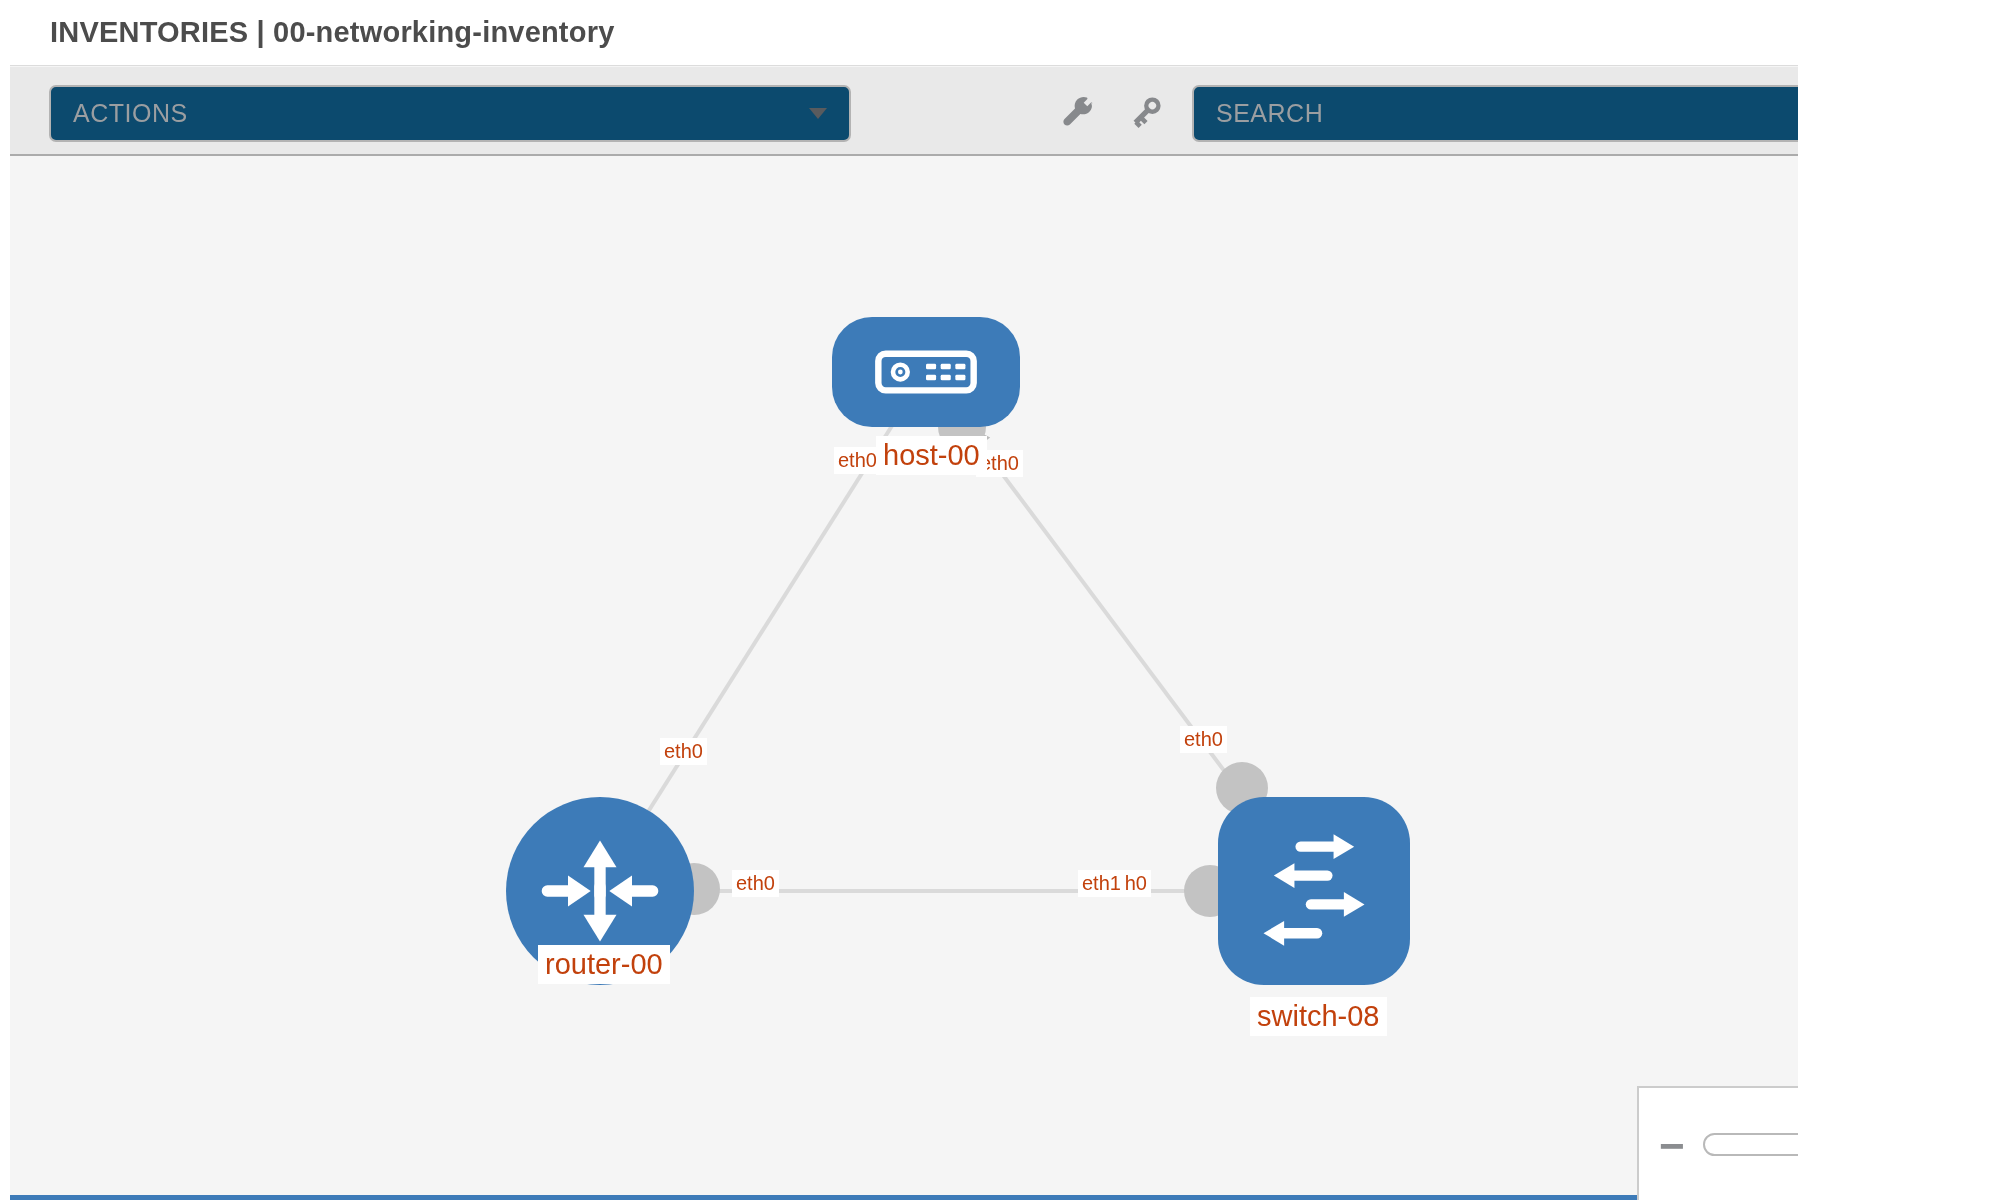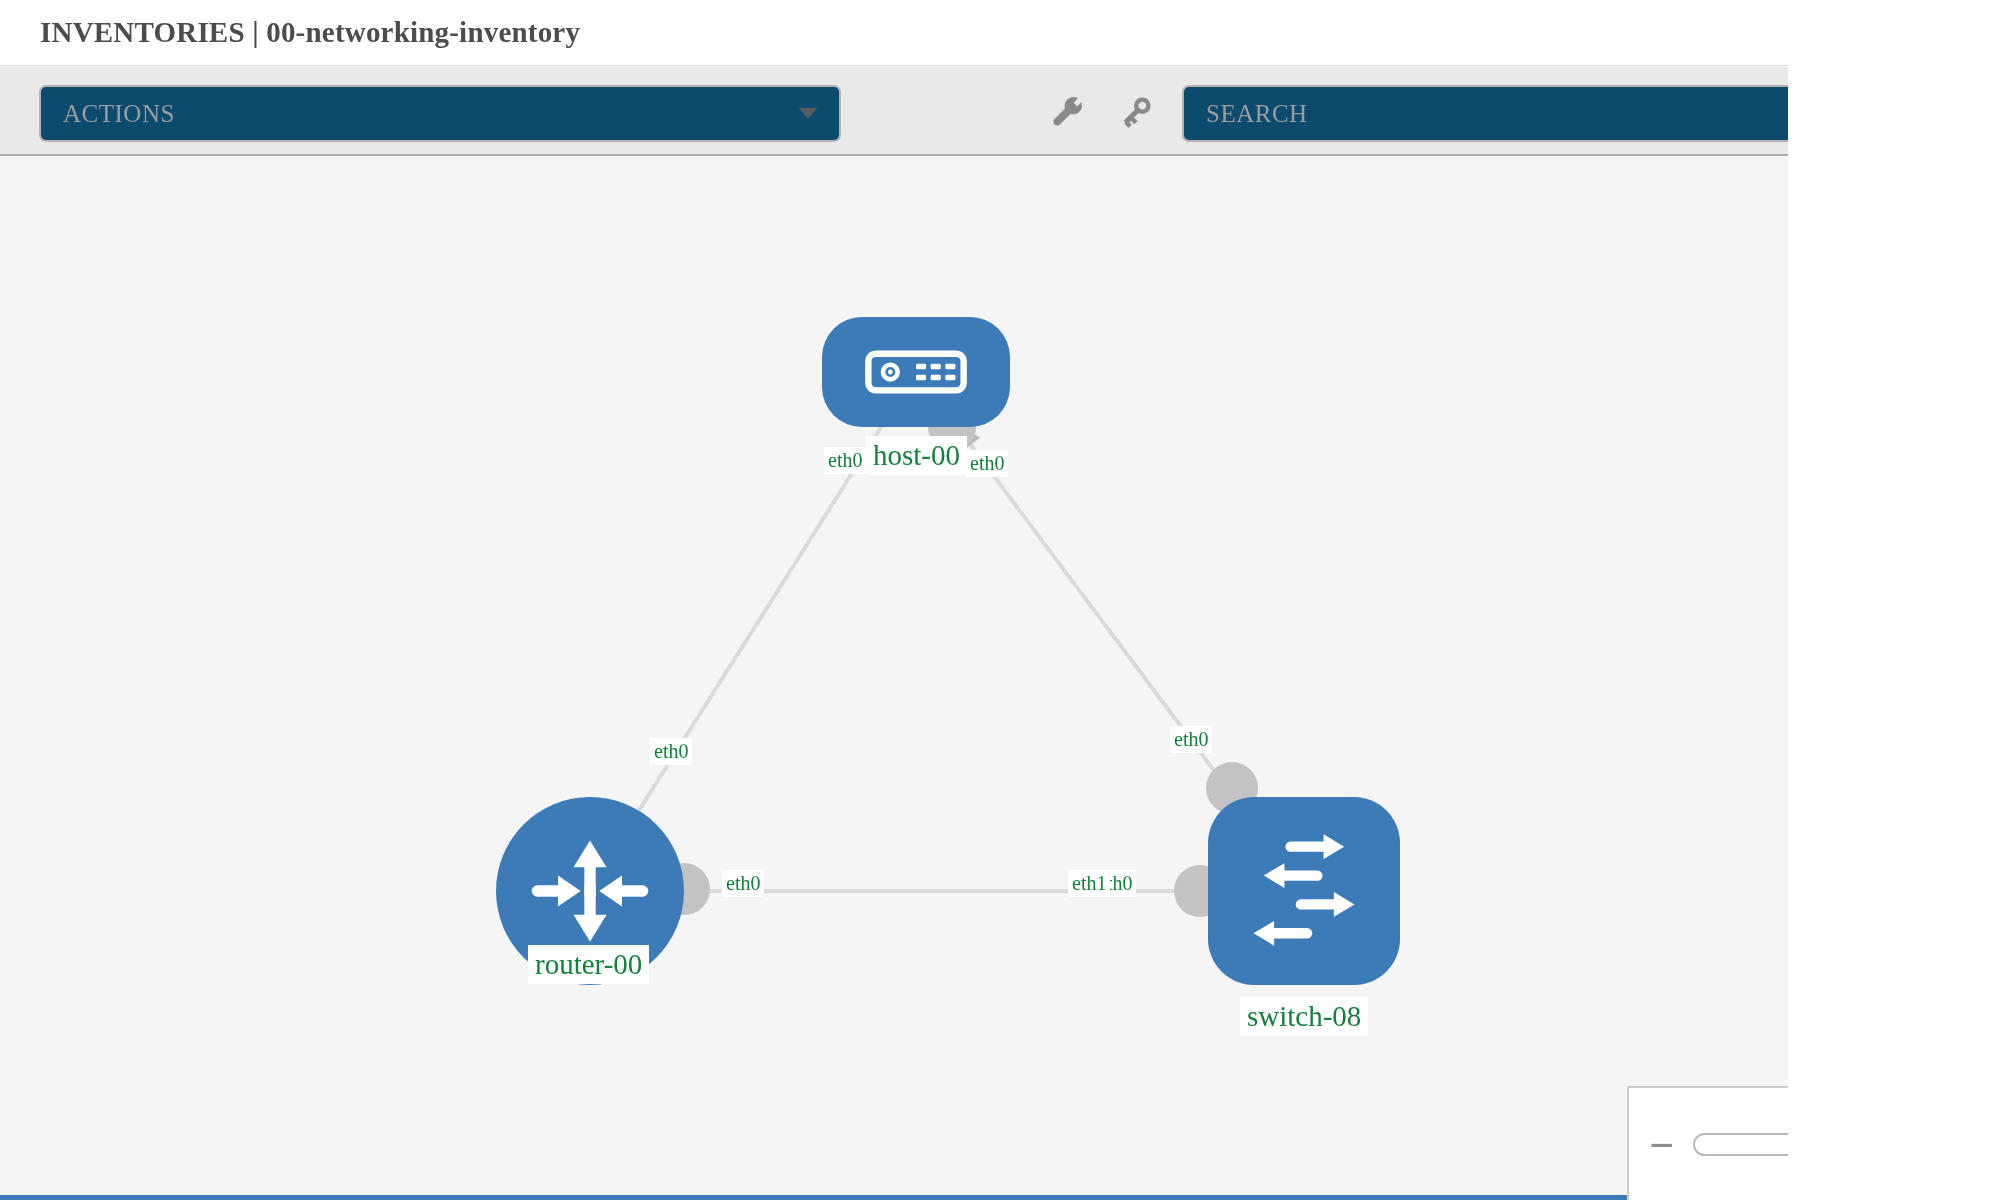--- a/index.html
+++ b/index.html
@@ -1,19 +1,19 @@
 <!DOCTYPE html>
 <html><head>
 <meta charset="utf-8">
 <style>
   * { margin:0; padding:0; box-sizing:border-box; }
   html,body { background:#ffffff; }
   .screen {
     position:relative; width:1788px; height:1200px; overflow:hidden;
-    font-family:Liberation Serif, serif; background:#f5f5f5;
+    font-family:Liberation Sans, sans-serif; background:#f5f5f5;margin-left:10px;
   }
 
   
   .header {
     position:absolute; left:0; top:0; width:2014px; height:66px;
     background:#ffffff; border-bottom:1px solid #dcdcdc;
     display:flex; align-items:center; padding-left:40px;
   }
   .page-title { font-size:29px; font-weight:bold; color:#4c4c4c; letter-spacing:.2px; }
   .close-btn {
@@ -41,21 +41,21 @@
   }
   .tool-ic { position:absolute; cursor:pointer; }
 
   
   .links-layer { position:absolute; left:0; top:0; z-index:1; }
   .node {
     position:absolute; background:#3d7bb8; z-index:2; cursor:pointer;
     display:flex; align-items:center; justify-content:center;
   }
   .chip {
-    position:absolute; background:#ffffff; color:#15803d; z-index:3; white-space:nowrap;
+    position:absolute; background:#ffffff; color:#c2410c; z-index:3; white-space:nowrap;
   }
   .node-label { font-size:29px; padding:3px 7px; }
   .port-label { font-size:20px; padding:2px 4px; }
 
   
   .zoom-panel {
     position:absolute; left:1627px; top:1086px; width:387px; height:114px;
     background:#ffffff; border-left:2px solid #cccccc; border-top:2px solid #cccccc;
     z-index:5;
   }

